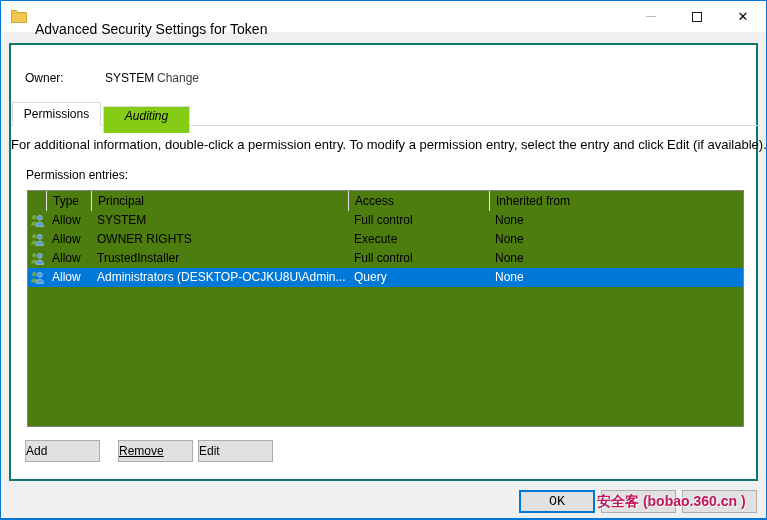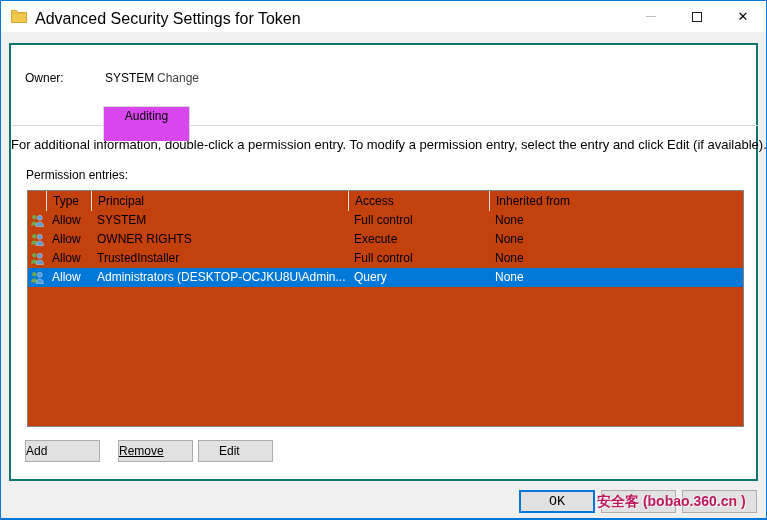--- a/index.html
+++ b/index.html
@@ -5,65 +5,65 @@
   * { margin:0; padding:0; box-sizing:border-box; }
   html,body { width:767px; height:520px; }
   body { font-family:"Liberation Sans",sans-serif; font-size:12px; color:#000; background:#fff; }
 
   .win { position:absolute; top:0; left:0; width:767px; height:520px;
          background:#f0f0f0; border:1px solid #0078d7; border-bottom-width:2px; overflow:hidden; }
 
   
   .titlebar { position:absolute; top:0; left:0; width:100%; height:31px; background:#ffffff; }
   .title-icon { position:absolute; left:10px; top:8px; }
-  .title-text { position:absolute; left:34px; top:9px; font-size:16px; white-space:nowrap; }
+  .title-text { position:absolute; left:34px; top:20px; font-size:14px; white-space:nowrap; }
   .controls { position:absolute; right:0; top:0; height:31px; display:flex; }
   .ctrl { width:46px; height:31px; display:flex; align-items:center; justify-content:center; }
   .min-glyph { width:10px; height:1px; background:#bdbdbd; }
   .max-glyph { width:10px; height:10px; border:1px solid #1b1b1b; background:transparent; }
   .close-glyph { font-size:13px; line-height:13px; color:#000; }
 
   
   .panel { position:absolute; left:8px; top:42px; width:749px; height:438px;
            background:#ffffff; border:2px solid #0f766e; }
 
   .owner-label  { position:absolute; left:14px; top:26px; }
   .owner-value  { position:absolute; left:94px; top:26px; }
   .owner-change { position:absolute; left:146px; top:26px; color:#404040; cursor:pointer; }
 
   
   .tab-line { position:absolute; left:0px; top:80px; width:747px; height:1px; background:#d9d9d9; }
   .tab { position:absolute; text-align:center; cursor:pointer; }
   .tab-active { left:1px; top:57px; width:89px; height:24px; line-height:23px;
                 background:#ffffff; border:1px solid #d9d9d9; border-bottom:none; z-index:2; }
-  .tab-inactive { left:92px; top:61px; width:87px; height:35px; line-height:19px;
-                  background:#d946ef; border:1px solid #d9d9d9; border-bottom:none; z-index:1; }
+  .tab-inactive { left:92px; top:61px; width:87px; height:27px; line-height:19px;
+                  background:#84cc16; border:1px solid #d9d9d9; border-bottom:none; z-index:1;font-style:italic; }
 
   .info-text { position:absolute; left:0; top:92px; white-space:nowrap; font-size:13px; }
   .entries-label { position:absolute; left:15px; top:123px; }
 
   
   .ptable { position:absolute; left:16px; top:145px; width:717px; height:237px;
-            border:1px solid #828282; background:#c2410c; overflow:hidden; }
+            border:1px solid #828282; background:#4d7c0f; overflow:hidden; }
   .grid-row { display:grid; grid-template-columns:18px 45px 257px 141px 1fr; }
   .thead { height:20px; }
   .th { line-height:20px; padding-left:6px; border-left:1px solid #e3e3e3; overflow:hidden; white-space:nowrap; }
   .th-icon { border-left:none; }
   .trow { height:19px; cursor:default; }
   .cell { line-height:19px; padding-left:6px; overflow:hidden; white-space:nowrap; }
   .icon-cell { padding-left:2px; line-height:0; }
   .icon-cell svg { margin-top:3px; }
   .trow.selected { background:#0078d7; color:#fff; }
 
   
   .btn { position:absolute; width:75px; height:22px; background:#e1e1e1;
          border:1px solid #adadad; text-align:left; line-height:20px; font-size:12px; cursor:pointer; }
   .btn-add    { left:14px;  top:395px; }
   .btn-remove { left:107px; top:395px;text-decoration:underline; }
-  .btn-edit   { left:187px; top:395px;padding-left:20px; }
+  .btn-edit   { left:187px; top:395px; }
 
   .btn-ok { position:absolute; left:518px; top:489px; width:76px; height:23px;
             background:#e1e1e1; border:2px solid #0078d7; text-align:center; line-height:19px; cursor:pointer;font-family:Liberation Mono, monospace; }
   .btn-cancel { position:absolute; left:600px; top:489px; width:75px; height:23px;
                 background:#e1e1e1; border:1px solid #adadad; cursor:pointer; }
   .btn-apply  { position:absolute; left:681px; top:489px; width:75px; height:23px;
                 background:#e1e1e1; border:1px solid #adadad; cursor:pointer; }
 
   .watermark { position:absolute; left:596px; top:492px; z-index:5;
                font-size:14px; font-weight:bold; color:#be185d; white-space:nowrap;
@@ -95,20 +95,21 @@
     </div>
   </div>
 
   <div class="panel">
 
     <span class="owner-label">Owner:</span>
     <span class="owner-value">SYSTEM</span>
     <span class="owner-change">Change</span>
 
     <div class="tab-line"></div>
+    <div class="tab tab-active">Permissions</div>
     <div class="tab tab-inactive">Auditing</div>
 
     <div class="info-text">For additional information, double-click a permission entry. To modify a permission entry, select the entry and click Edit (if available).</div>
     <div class="entries-label">Permission entries:</div>
 
     <div class="ptable">
       <div class="grid-row thead">
         <div class="th th-icon"></div>
         <div class="th">Type</div>
         <div class="th">Principal</div>

